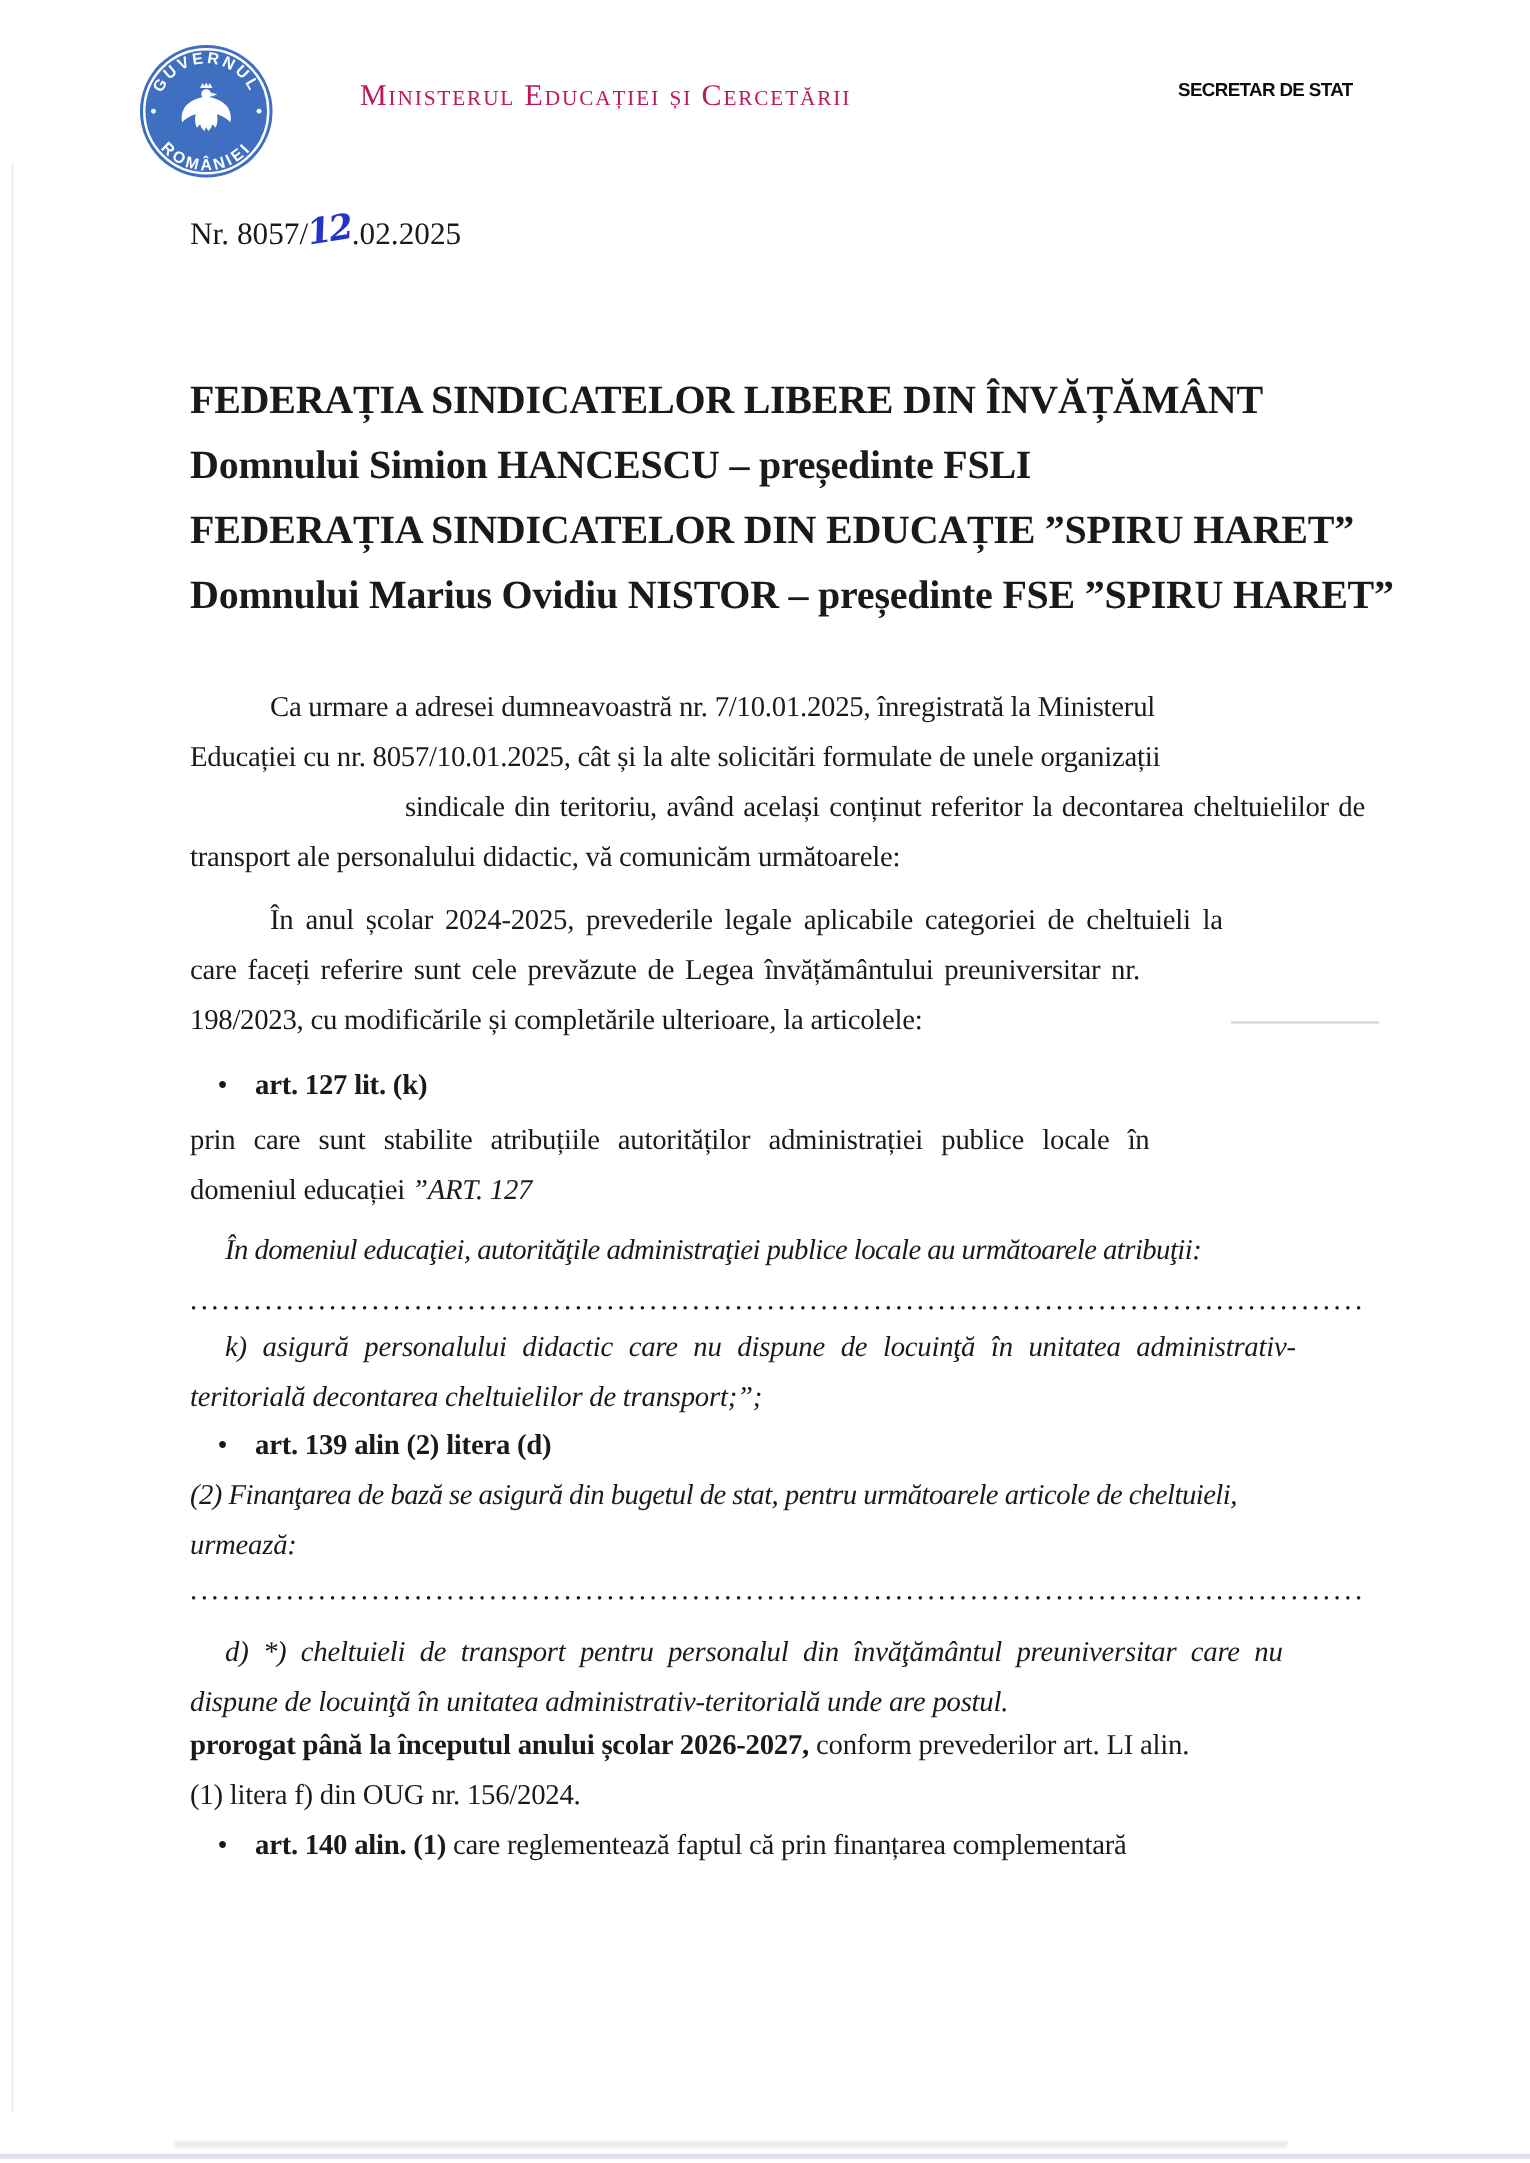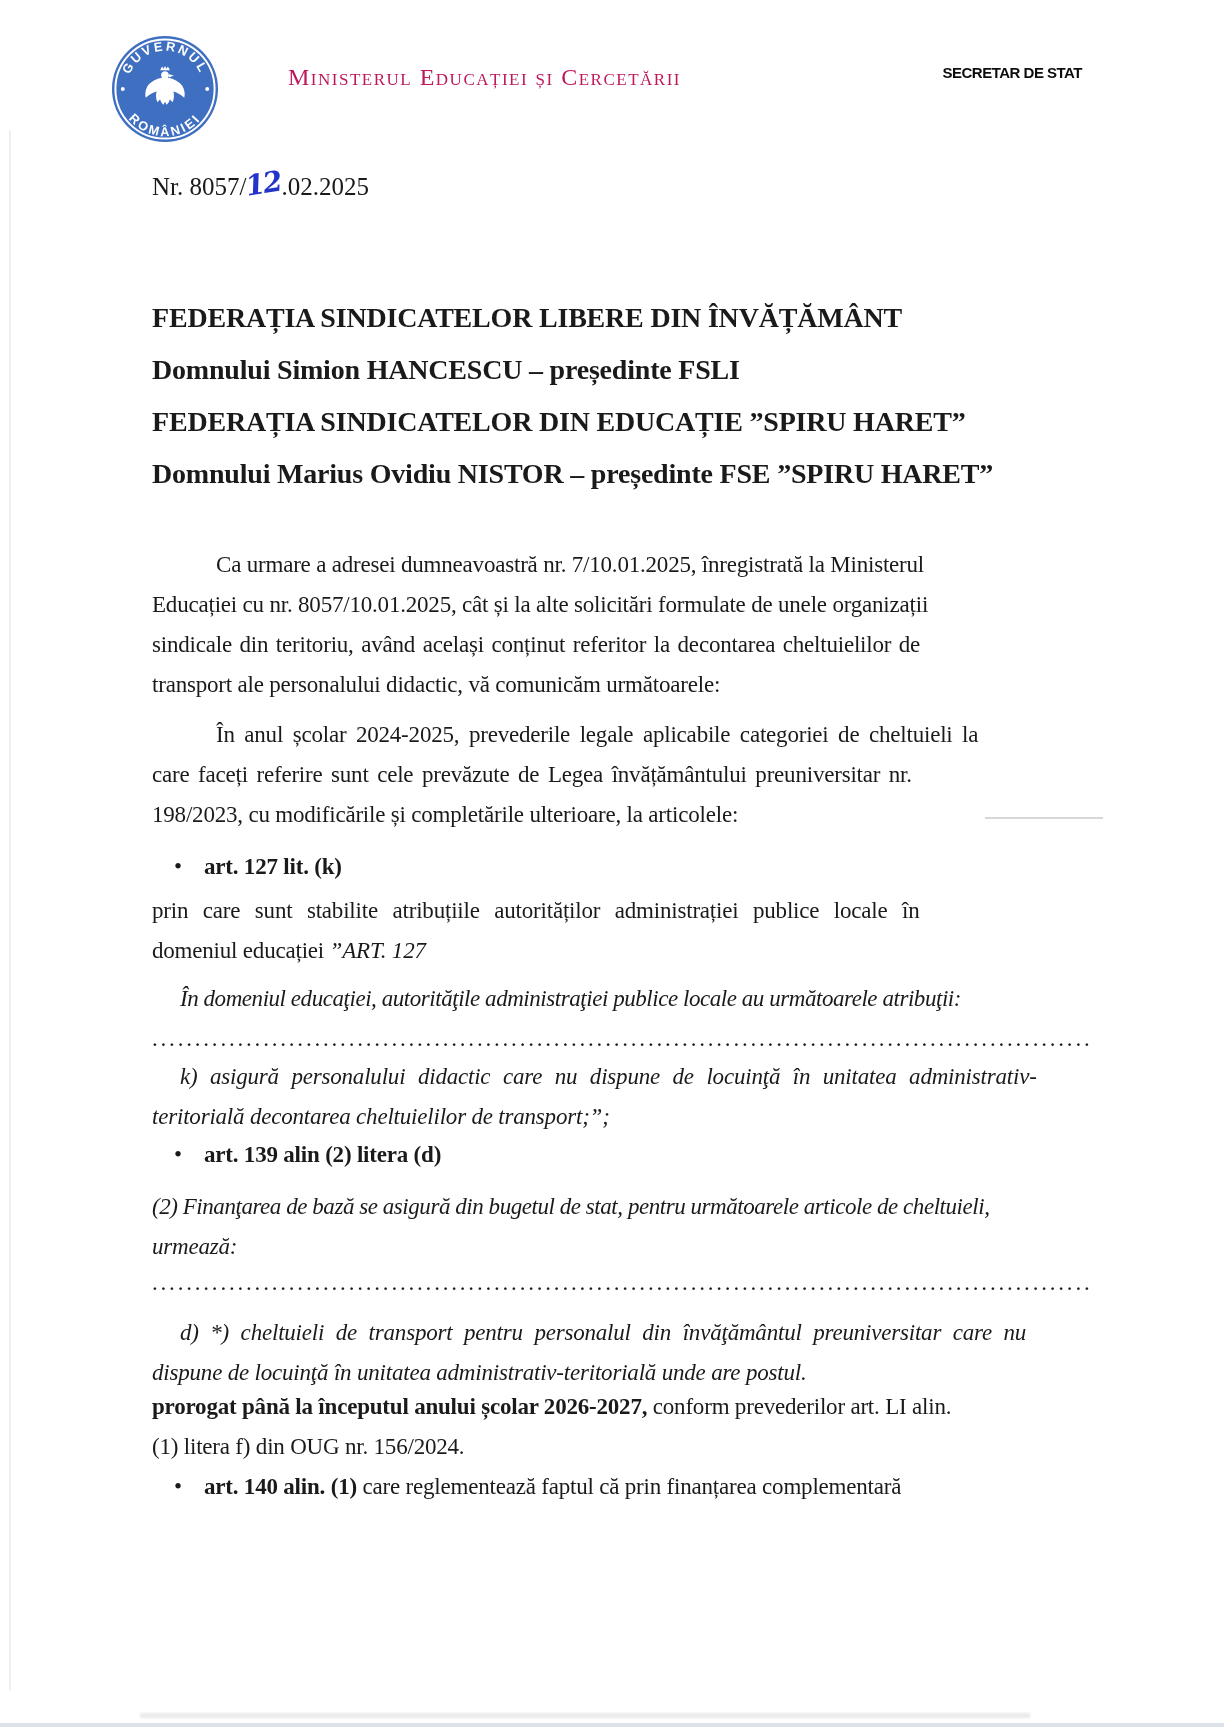--- a/index.html
+++ b/index.html
@@ -12,36 +12,36 @@
   .role{position:absolute;right:142px;top:64px;font-family:"Liberation Sans",sans-serif;
         font-weight:700;font-size:15px;letter-spacing:-0.5px;color:#0d0d0d;}
   
   .content{position:absolute;left:152px;top:170px;width:940px;}
   .t{font-size:23px;line-height:40px;letter-spacing:-0.2px;white-space:nowrap;}
   .nr{font-size:25px;line-height:32px;}
   .hand{display:inline-block;color:#2434c8;font-style:italic;font-weight:700;
         font-size:28px;transform:rotate(-9deg) translateY(-2px);letter-spacing:-2px;
         font-family:"DejaVu Serif",serif;}
   .recipients{margin-top:100px;}
-  .rcpt{font-weight:700;font-size:28px;line-height:30px;margin-bottom:22px;letter-spacing:-0.2px;white-space:nowrap;}
+  .rcpt{font-weight:700;font-size:32px;line-height:30px;margin-bottom:22px;letter-spacing:-0.2px;white-space:nowrap;}
   .ind{padding-left:64px;}
   .qind{padding-left:28px;}
   .ital{font-style:italic;}
   .b{font-weight:700;}
   .bullet-line{font-weight:700;padding-left:22px;}
   .bdot{display:inline-block;width:30px;font-weight:400;}
   .dots{white-space:nowrap;overflow:hidden;letter-spacing:2.8px;font-size:23px;
         line-height:28px;height:28px;}
-  .ws2{word-spacing:2px;}.ws3{word-spacing:3px;}.ws4{word-spacing:4px;}
+  .ws2{word-spacing:2px;text-align:right;}.ws3{word-spacing:3px;}.ws4{word-spacing:4px;}
   .ws6{word-spacing:6px;}.ws7{word-spacing:7px;}.ws9{word-spacing:9px;}
   .tight{letter-spacing:-0.45px;}
   
   .m-p1{margin-top:56px;}.m-p2{margin-top:10px;}.m-b1{margin-top:12px;}
   .m-p3{margin-top:4px;}.m-q1{margin-top:8px;}.m-d1{margin-top:6px;}
-  .m-q2{margin-top:4px;}.m-b2{margin-top:-2px;}.m-q3{margin-top:12px;}
+  .m-q2{margin-top:4px;}.m-b2{margin-top:-2px;}.m-q3{margin-top:0;}
   .m-d2{margin-top:2px;}.m-q4{margin-top:16px;}.m-p4{margin-top:-6px;}
   .m-b3{margin-top:0;}
   
   .edge-left{position:absolute;left:9px;top:130px;width:2px;height:1560px;background:#ececf1;opacity:.8;}
   .mark-right{position:absolute;left:985px;top:817px;width:118px;height:2px;background:#d8d8d8;}
   .smudge{position:absolute;left:140px;top:1713px;width:890px;height:5px;background:#c4c4c4;opacity:.35;filter:blur(1px);}
   .edge-bottom{position:absolute;left:0;top:1723px;width:1224px;height:4px;background:#dde2ea;}
 </style>
 </head>
 <body>

